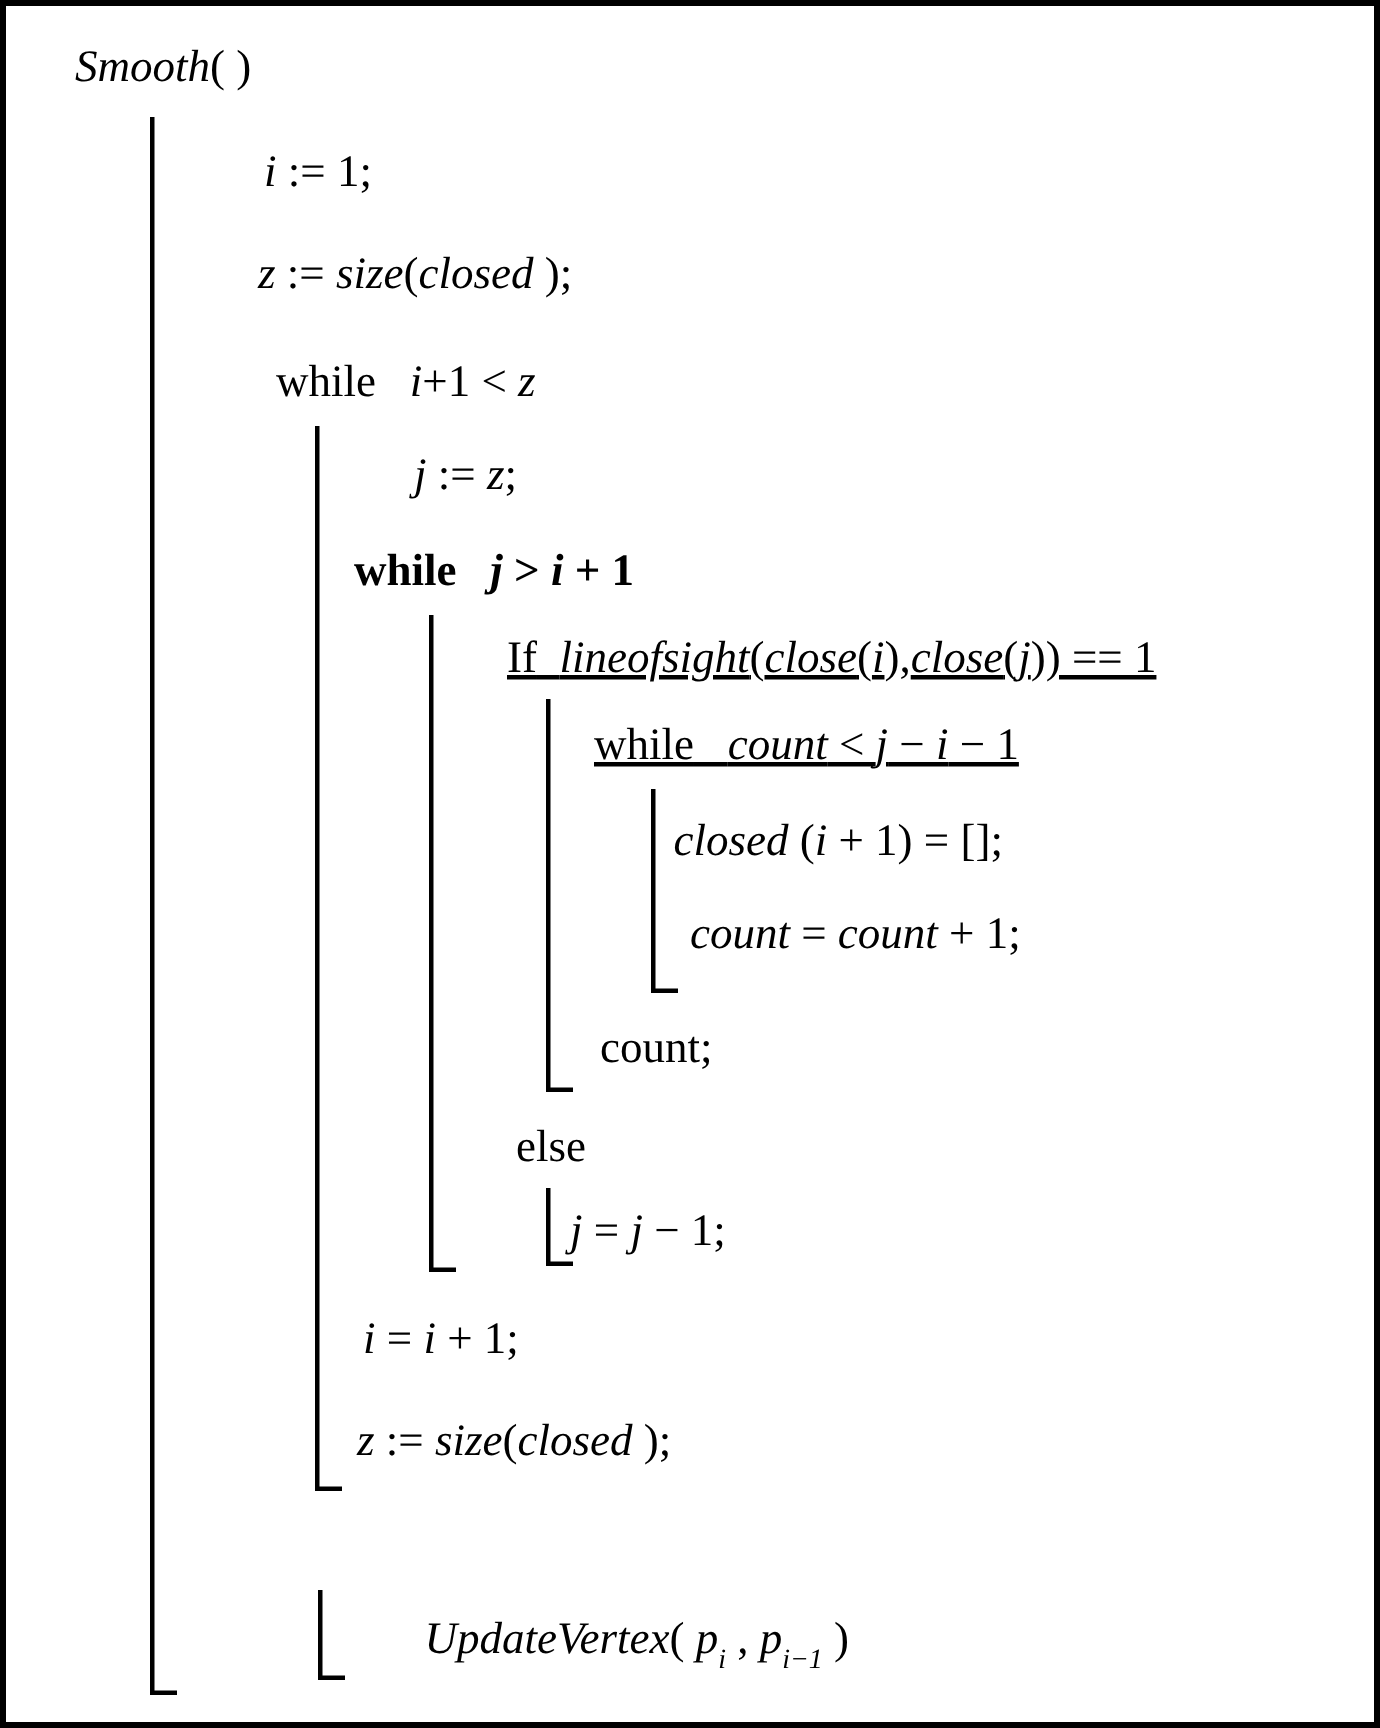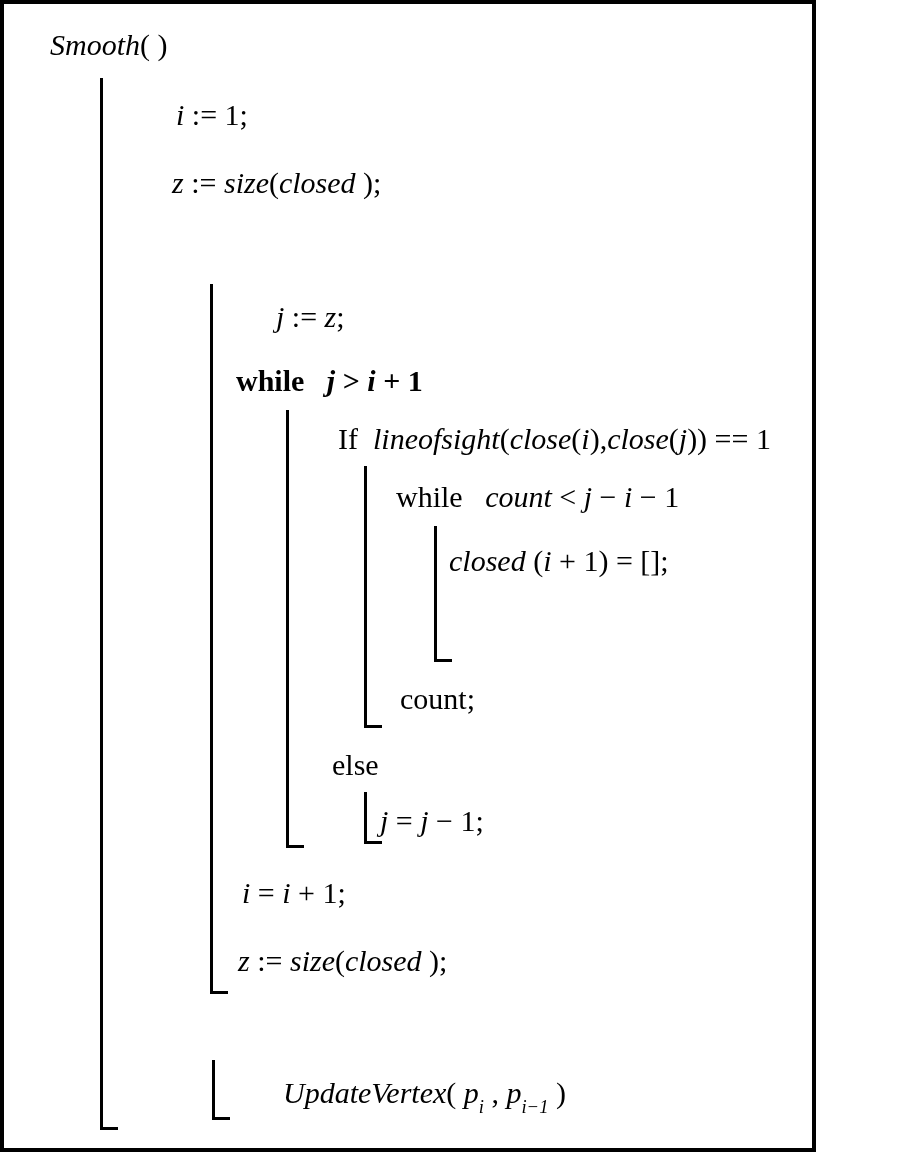--- a/index.html
+++ b/index.html
@@ -2,21 +2,21 @@
 <html><head>
 <meta charset="utf-8">
 <style>
   html, body {
     margin: 0;
     padding: 0;
     background: #fff;
   }
   .frame {
     box-sizing: border-box;
-    width: 816px;
+    width: 920px;
     height: 1152px;
     border: 4px solid #000;
     position: relative;
     font-family: "Times New Roman", Times, serif;
     font-size: 30px;
     color: #000;
     padding-left: 42px;
   }
   .upright { font-style: normal; }
   .italic  { font-style: italic; }
@@ -34,47 +34,49 @@
 
   <div class="txt" style="left:46px; top:24px;"><span class="italic">Smooth</span>( )</div>
 
   <div class="vline" style="left:96px; top:74px; height:1052px;"></div>
   <div class="hfoot" style="left:96px; top:1123px; width:18px;"></div>
 
   <div class="txt" style="left:172px; top:94px;"><span class="italic">i</span> := 1;</div>
 
   <div class="txt" style="left:168px; top:162px;"><span class="italic">z</span> := <span class="italic">size</span>(<span class="italic">closed</span> );</div>
 
+  <div class="txt" style="left:180px; top:234px;"><span class="upright">while</span>&nbsp;&nbsp;&nbsp;<span class="italic">i</span>+1 &lt; <span class="italic">z</span></div>
 
   <div class="vline" style="left:206px; top:280px; height:710px;"></div>
   <div class="hfoot" style="left:206px; top:987px; width:18px;"></div>
 
   <div class="txt" style="left:272px; top:296px;"><span class="italic">j</span> := <span class="italic">z</span>;</div>
 
   <div class="txt" style="left:232px; top:360px;font-weight:bold;"><span class="upright">while</span>&nbsp;&nbsp;&nbsp;<span class="italic">j</span> &gt; <span class="italic">i</span> + 1</div>
 
   <div class="vline" style="left:282px; top:406px; height:438px;"></div>
   <div class="hfoot" style="left:282px; top:841px; width:18px;"></div>
 
-  <div class="txt" style="left:334px; top:418px;"><span class="upright">If</span>&nbsp;&nbsp;<span class="italic">lineofsight</span>(<span class="italic">close</span>(<span class="italic">i</span>),<span class="italic">close</span>(<span class="italic">j</span>)) == 1</div>
+  <div class="txt" style="left:334px; top:418px;text-decoration:underline;"><span class="upright">If</span>&nbsp;&nbsp;<span class="italic">lineofsight</span>(<span class="italic">close</span>(<span class="italic">i</span>),<span class="italic">close</span>(<span class="italic">j</span>)) == 1</div>
 
   <div class="vline" style="left:360px; top:462px; height:262px;"></div>
   <div class="hfoot" style="left:360px; top:721px; width:18px;"></div>
 
-  <div class="txt" style="left:392px; top:476px;"><span class="upright">while</span>&nbsp;&nbsp;&nbsp;<span class="italic">count</span> &lt; <span class="italic">j</span> − <span class="italic">i</span> − 1</div>
+  <div class="txt" style="left:392px; top:476px;text-decoration:underline;"><span class="upright">while</span>&nbsp;&nbsp;&nbsp;<span class="italic">count</span> &lt; <span class="italic">j</span> − <span class="italic">i</span> − 1</div>
 
   <div class="vline" style="left:430px; top:522px; height:136px;"></div>
   <div class="hfoot" style="left:430px; top:655px; width:18px;"></div>
 
   <div class="txt" style="left:445px; top:540px;"><span class="italic">closed</span> (<span class="italic">i</span> + 1) = [];</div>
 
+  <div class="txt" style="left:456px; top:602px;"><span class="italic">count</span> = <span class="italic">count</span> + 1;</div>
 
   <div class="txt" style="left:396px; top:678px;"><span class="upright">count;</span></div>
 
-  <div class="txt" style="left:328px; top:744px;"><span class="upright">else</span></div>
+  <div class="txt" style="left:340px; top:744px;"><span class="upright">else</span></div>
 
   <div class="vline" style="left:360px; top:788px; height:52px;"></div>
   <div class="hfoot" style="left:360px; top:837px; width:18px;"></div>
 
   <div class="txt" style="left:376px; top:800px;"><span class="italic">j</span> = <span class="italic">j</span> − 1;</div>
 
   <div class="txt" style="left:238px; top:872px;"><span class="italic">i</span> = <span class="italic">i</span> + 1;</div>
 
   <div class="txt" style="left:234px; top:940px;"><span class="italic">z</span> := <span class="italic">size</span>(<span class="italic">closed</span> );</div>
 

